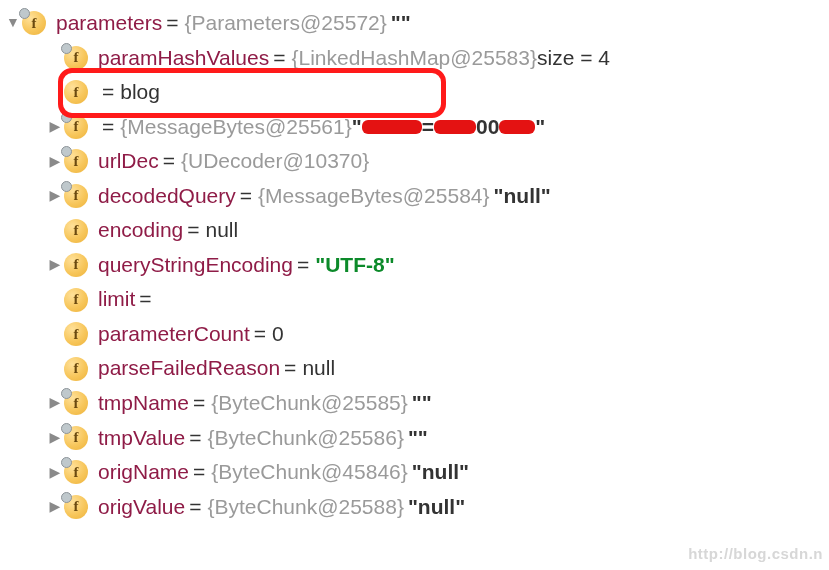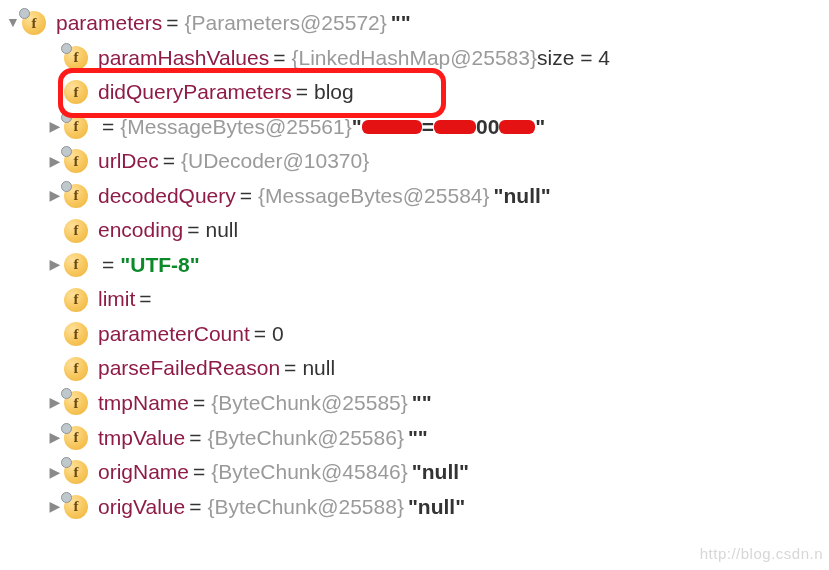--- a/index.html
+++ b/index.html
@@ -97,20 +97,21 @@
     vertical-align:middle;
   }
   .watermark{
     position:absolute;
     right:6px;
     bottom:8px;
     font-size:15px;
     color:#d7d7d7;
     letter-spacing:0.5px;
     font-family:Arial,sans-serif;
+    font-weight:bold;
   }
 </style>
 </head>
 <body>
 
 <div class="tree">
 
   <div class="row indent-0">
     <span class="arrow">▼</span>
     <span class="ficon"><span class="pin"></span>f</span>
@@ -125,21 +126,20 @@
         <span class="arrow blank">▶</span>
         <span class="ficon">f<span class="pin"></span></span>
         <span class="name">paramHashValues</span>
         <span class="eq">=</span>
         <span class="obj">{LinkedHashMap@25583}</span>
         <span class="val-dark">  size = 4</span>
       </div>
       <div class="row indent-1">
         <span class="arrow blank">▶</span>
         <span class="ficon">f</span>
-        <span class="name">didQueryParameters</span>
         <span class="eq">=</span>
         <span class="val-dark">blog</span>
       </div>
       <div class="row indent-1">
         <span class="arrow">▶</span>
         <span class="ficon">f<span class="pin"></span></span>
         <span class="eq">=</span>
         <span class="obj">{MessageBytes@25561}</span>
         <span class="val-bold"> "</span>
         <span class="scribble" style="width: 60px;"></span>
@@ -167,20 +167,21 @@
       <div class="row indent-1">
         <span class="arrow blank">▶</span>
         <span class="ficon">f</span>
         <span class="name">encoding</span>
         <span class="eq">=</span>
         <span class="val-dark">null</span>
       </div>
       <div class="row indent-1">
         <span class="arrow">▶</span>
         <span class="ficon">f</span>
+        <span class="name">queryStringEncoding</span>
         <span class="eq">=</span>
         <span class="val-green">"UTF-8"</span>
       </div>
       <div class="row indent-1">
         <span class="arrow blank">▶</span>
         <span class="ficon">f</span>
         <span class="name">limit</span>
         <span class="eq">=</span>
       </div>
       <div class="row indent-1">

